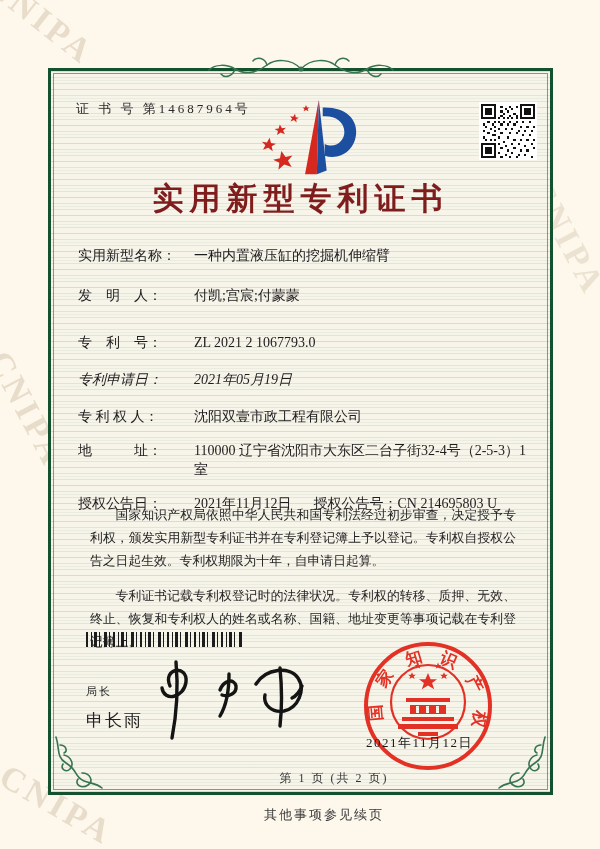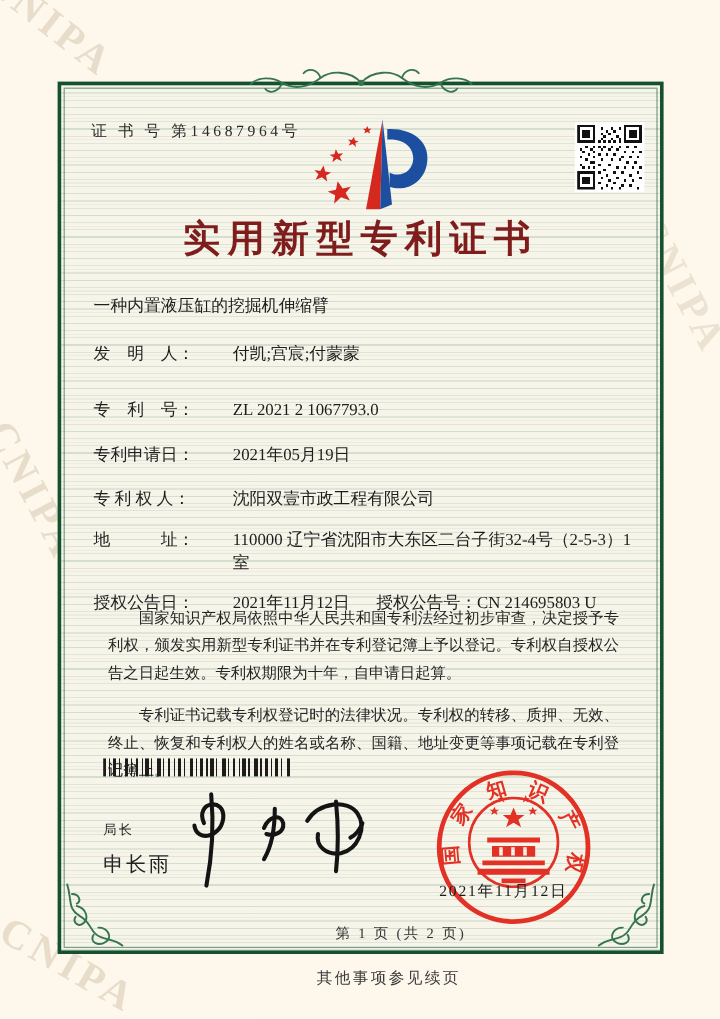--- a/index.html
+++ b/index.html
@@ -63,21 +63,21 @@
     font-size:31px;font-weight:bold;letter-spacing:6px;color:#7f1d1d;
   }
 
   .fields{position:absolute;left:78px;top:246px;width:452px;font-size:14px;color:#1d1d1d;}
   .row{display:flex;line-height:19px;}
   .lbl{width:116px;flex-shrink:0;}
   .val{flex:1;}
   .r1{margin-bottom:21px;}
   .r2{margin-bottom:28px;}
   .r3{margin-bottom:18px;}
-  .r4{margin-bottom:18px;}
+  .r4{margin-bottom:18px;font-style:italic;}
   .r5{margin-bottom:15px;}
   .r6 .val{width:316px;}
   .r6{margin-bottom:0px;min-height:53px;}
   .pair{display:flex;}
   .pair2{margin-left:22px;}
   .pair .lbl2{flex-shrink:0;}
 
   .paras{
     position:absolute;left:78px;top:492px;width:450px;
     font-size:12.8px;line-height:1.8;text-align:justify;color:#242424;
@@ -180,20 +180,21 @@
     </g>
     <polygon points="72,2 58,78 70,78" fill="#d5281e"></polygon>
     <polygon points="72,2 70,78 80,74" fill="#1d4fa1"></polygon>
     <path d="M76,10 C98,9 111,21 110,36 C109,54 93,64 78,59 L78,47 C88,52 98,45 98,35 C98,24 88,18 76,19 Z" fill="#1d4fa1"></path>
   </svg>
 
   <div class="title">实用新型专利证书</div>
 
   <div class="fields">
     <div class="row r1">
+      <span class="lbl">实用新型名称：</span>
       <span class="val">一种内置液压缸的挖掘机伸缩臂</span>
     </div>
     <div class="row r2">
       <span class="lbl">发　明　人：</span>
       <span class="val">付凯;宫宸;付蒙蒙</span>
     </div>
     <div class="row r3">
       <span class="lbl">专　利　号：</span>
       <span class="val">ZL 2021 2 1067793.0</span>
     </div>

